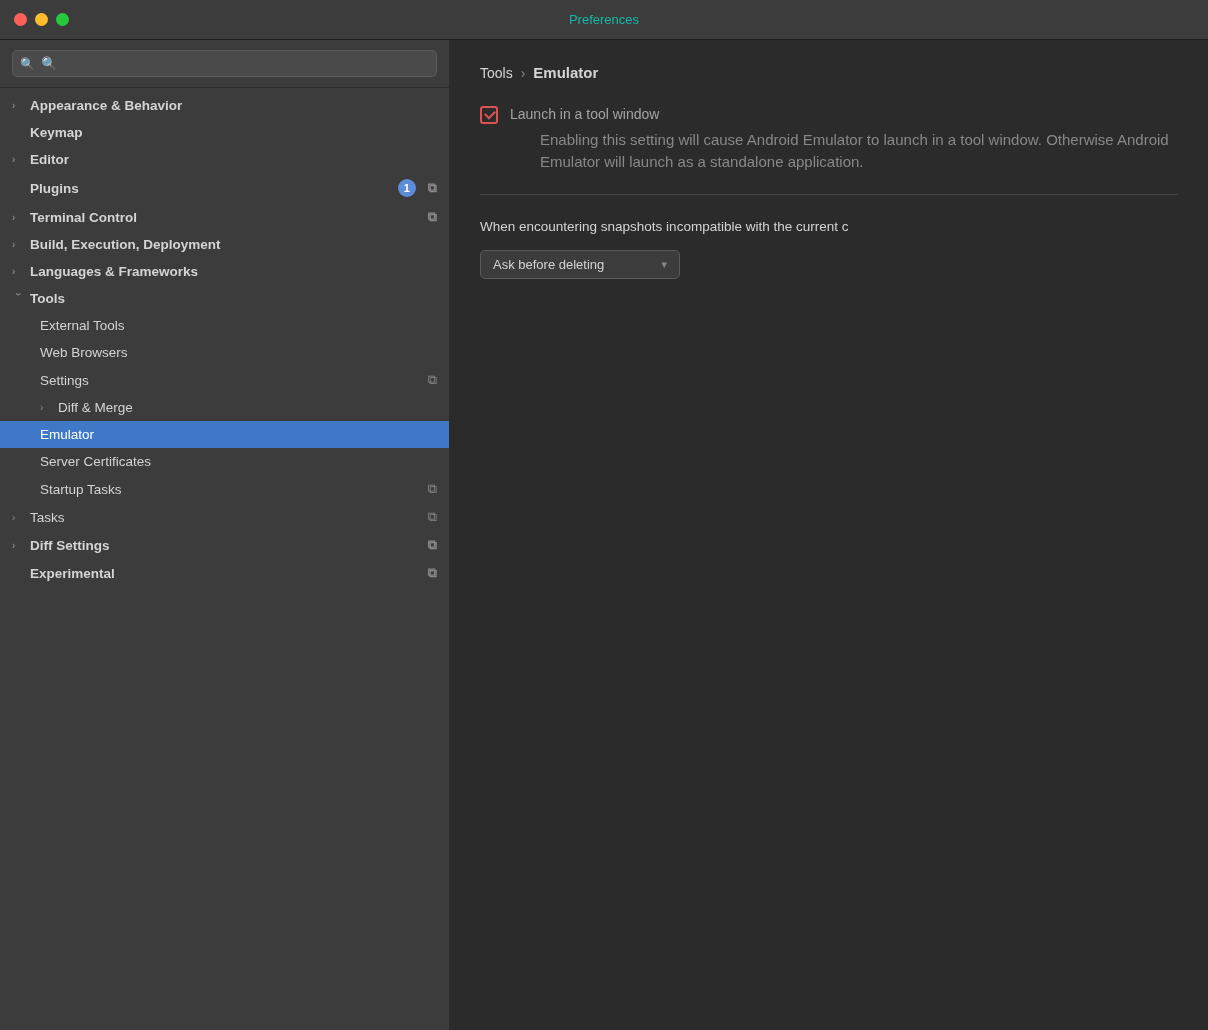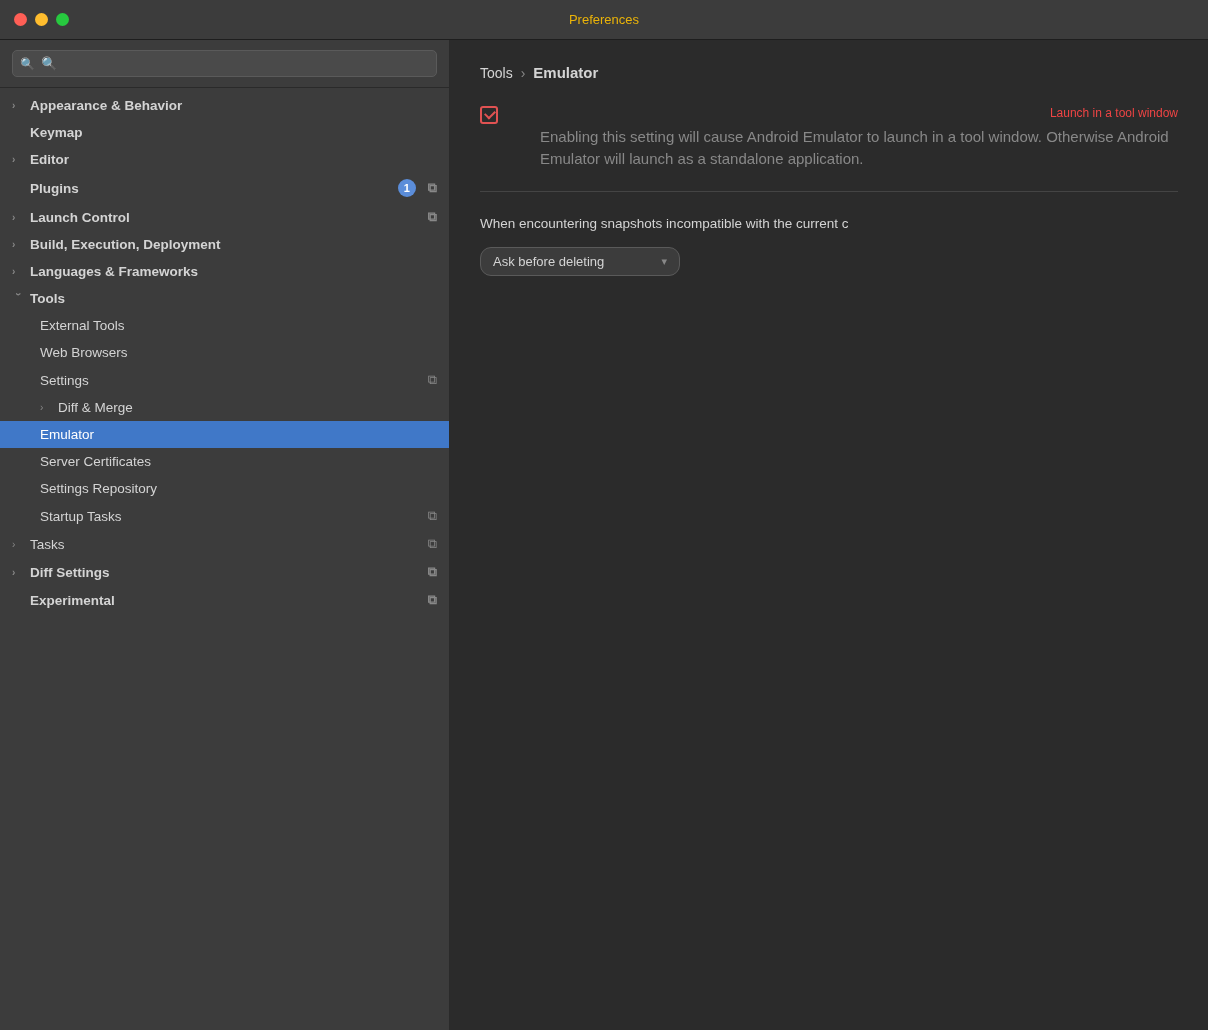--- a/index.html
+++ b/index.html
@@ -40,21 +40,21 @@
       cursor: pointer;
     }
 
     .tb-close { background: #ff5f56; }
     .tb-min { background: #ffbd2e; }
     .tb-max { background: #27c93f; }
 
     .title-bar-title {
       font-size: 13px;
       font-weight: 500;
-      color: #eab308;
+      color: #14b8a6;
     }
 
     
     .main-layout {
       display: flex;
       height: calc(1030px - 40px);
     }
 
     
     .sidebar {
@@ -231,25 +231,24 @@
       left: 3px;
       top: 2px;
       width: 8px;
       height: 5px;
       border-left: 2px solid #e05252;
       border-bottom: 2px solid #e05252;
       transform: rotate(-45deg);
     }
 
     .setting-label {
-      font-size: 12px;
+      font-size: 14px;
       font-weight: 500;
-      color: #ef4444;
+      color: #a3a3a3;
       line-height: 1.4;
-      text-align: right;
     }
 
     .setting-description {
       font-size: 15px;
       color: #888;
       margin-top: 4px;
       margin-left: 30px;
       line-height: 1.5;
       max-width: 640px;
     }
@@ -267,21 +266,21 @@
     .snapshot-label {
       font-size: 13.5px;
       color: #d4d4d4;
       margin-bottom: 16px;
     }
 
     .dropdown-wrapper {
       display: inline-flex;
       align-items: center;
       border: 1px solid #5a5a5a;
-      border-radius: 11px;
+      border-radius: 5px;
       background: #3c3c3c;
       padding: 6px 12px;
       min-width: 200px;
       cursor: pointer;
       gap: 8px;
     }
 
     .dropdown-text {
       flex: 1;
       font-size: 13px;
@@ -347,21 +346,21 @@
 
       <div class="nav-item bold-item">
         <span class="chevron">&nbsp;</span>
         <span>Plugins</span>
         <span class="badge">1</span>
         <span class="icon-copy-right">⧉</span>
       </div>
 
       <div class="nav-item bold-item">
         <span class="chevron">›</span>
-        <span>Launch Control</span>
+        <span>Terminal Control</span>
         <span class="icon-copy">⧉</span>
       </div>
 
       <div class="nav-item bold-item">
         <span class="chevron">›</span>
         <span>Build, Execution, Deployment</span>
       </div>
 
       <div class="nav-item bold-item">
         <span class="chevron">›</span>
@@ -393,23 +392,20 @@
       </div>
 
       <div class="nav-item indent1 selected">
         <span>Emulator</span>
       </div>
 
       <div class="nav-item indent1">
         <span>Server Certificates</span>
       </div>
 
-      <div class="nav-item indent1">
-        <span>Settings Repository</span>
-      </div>
 
       <div class="nav-item indent1">
         <span>Startup Tasks</span>
         <span class="icon-copy">⧉</span>
       </div>
 
       <div class="nav-item">
         <span class="chevron">›</span>
         <span>Tasks</span>
         <span class="icon-copy">⧉</span>

